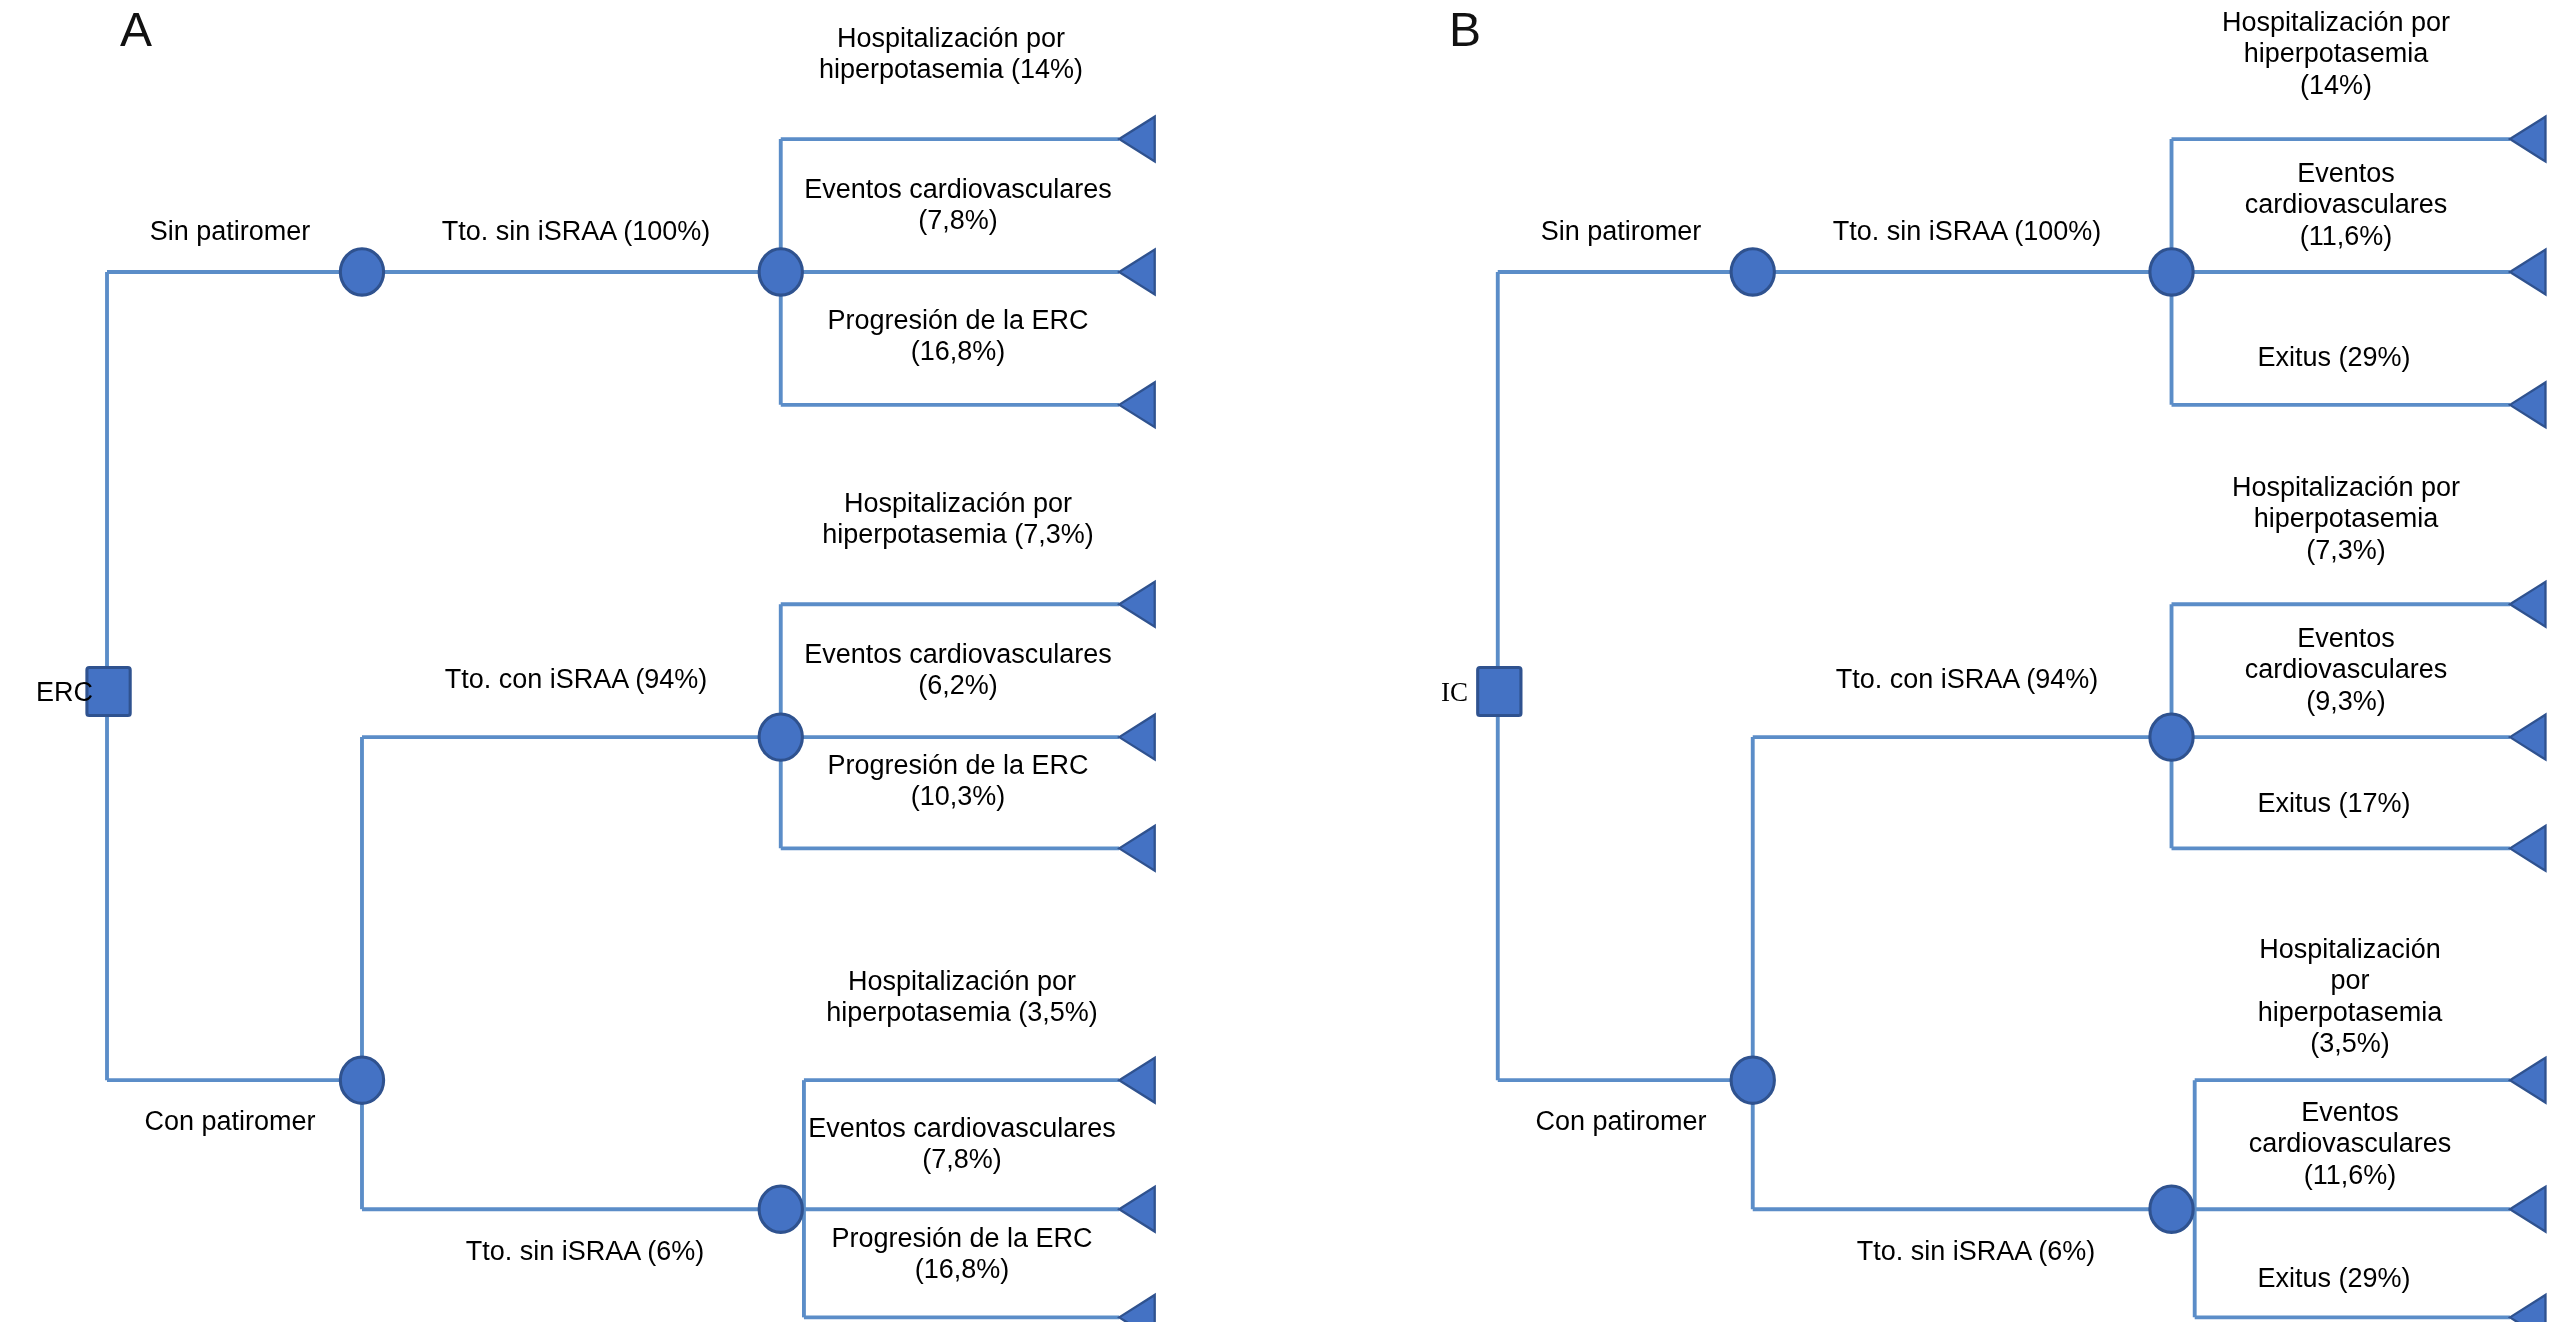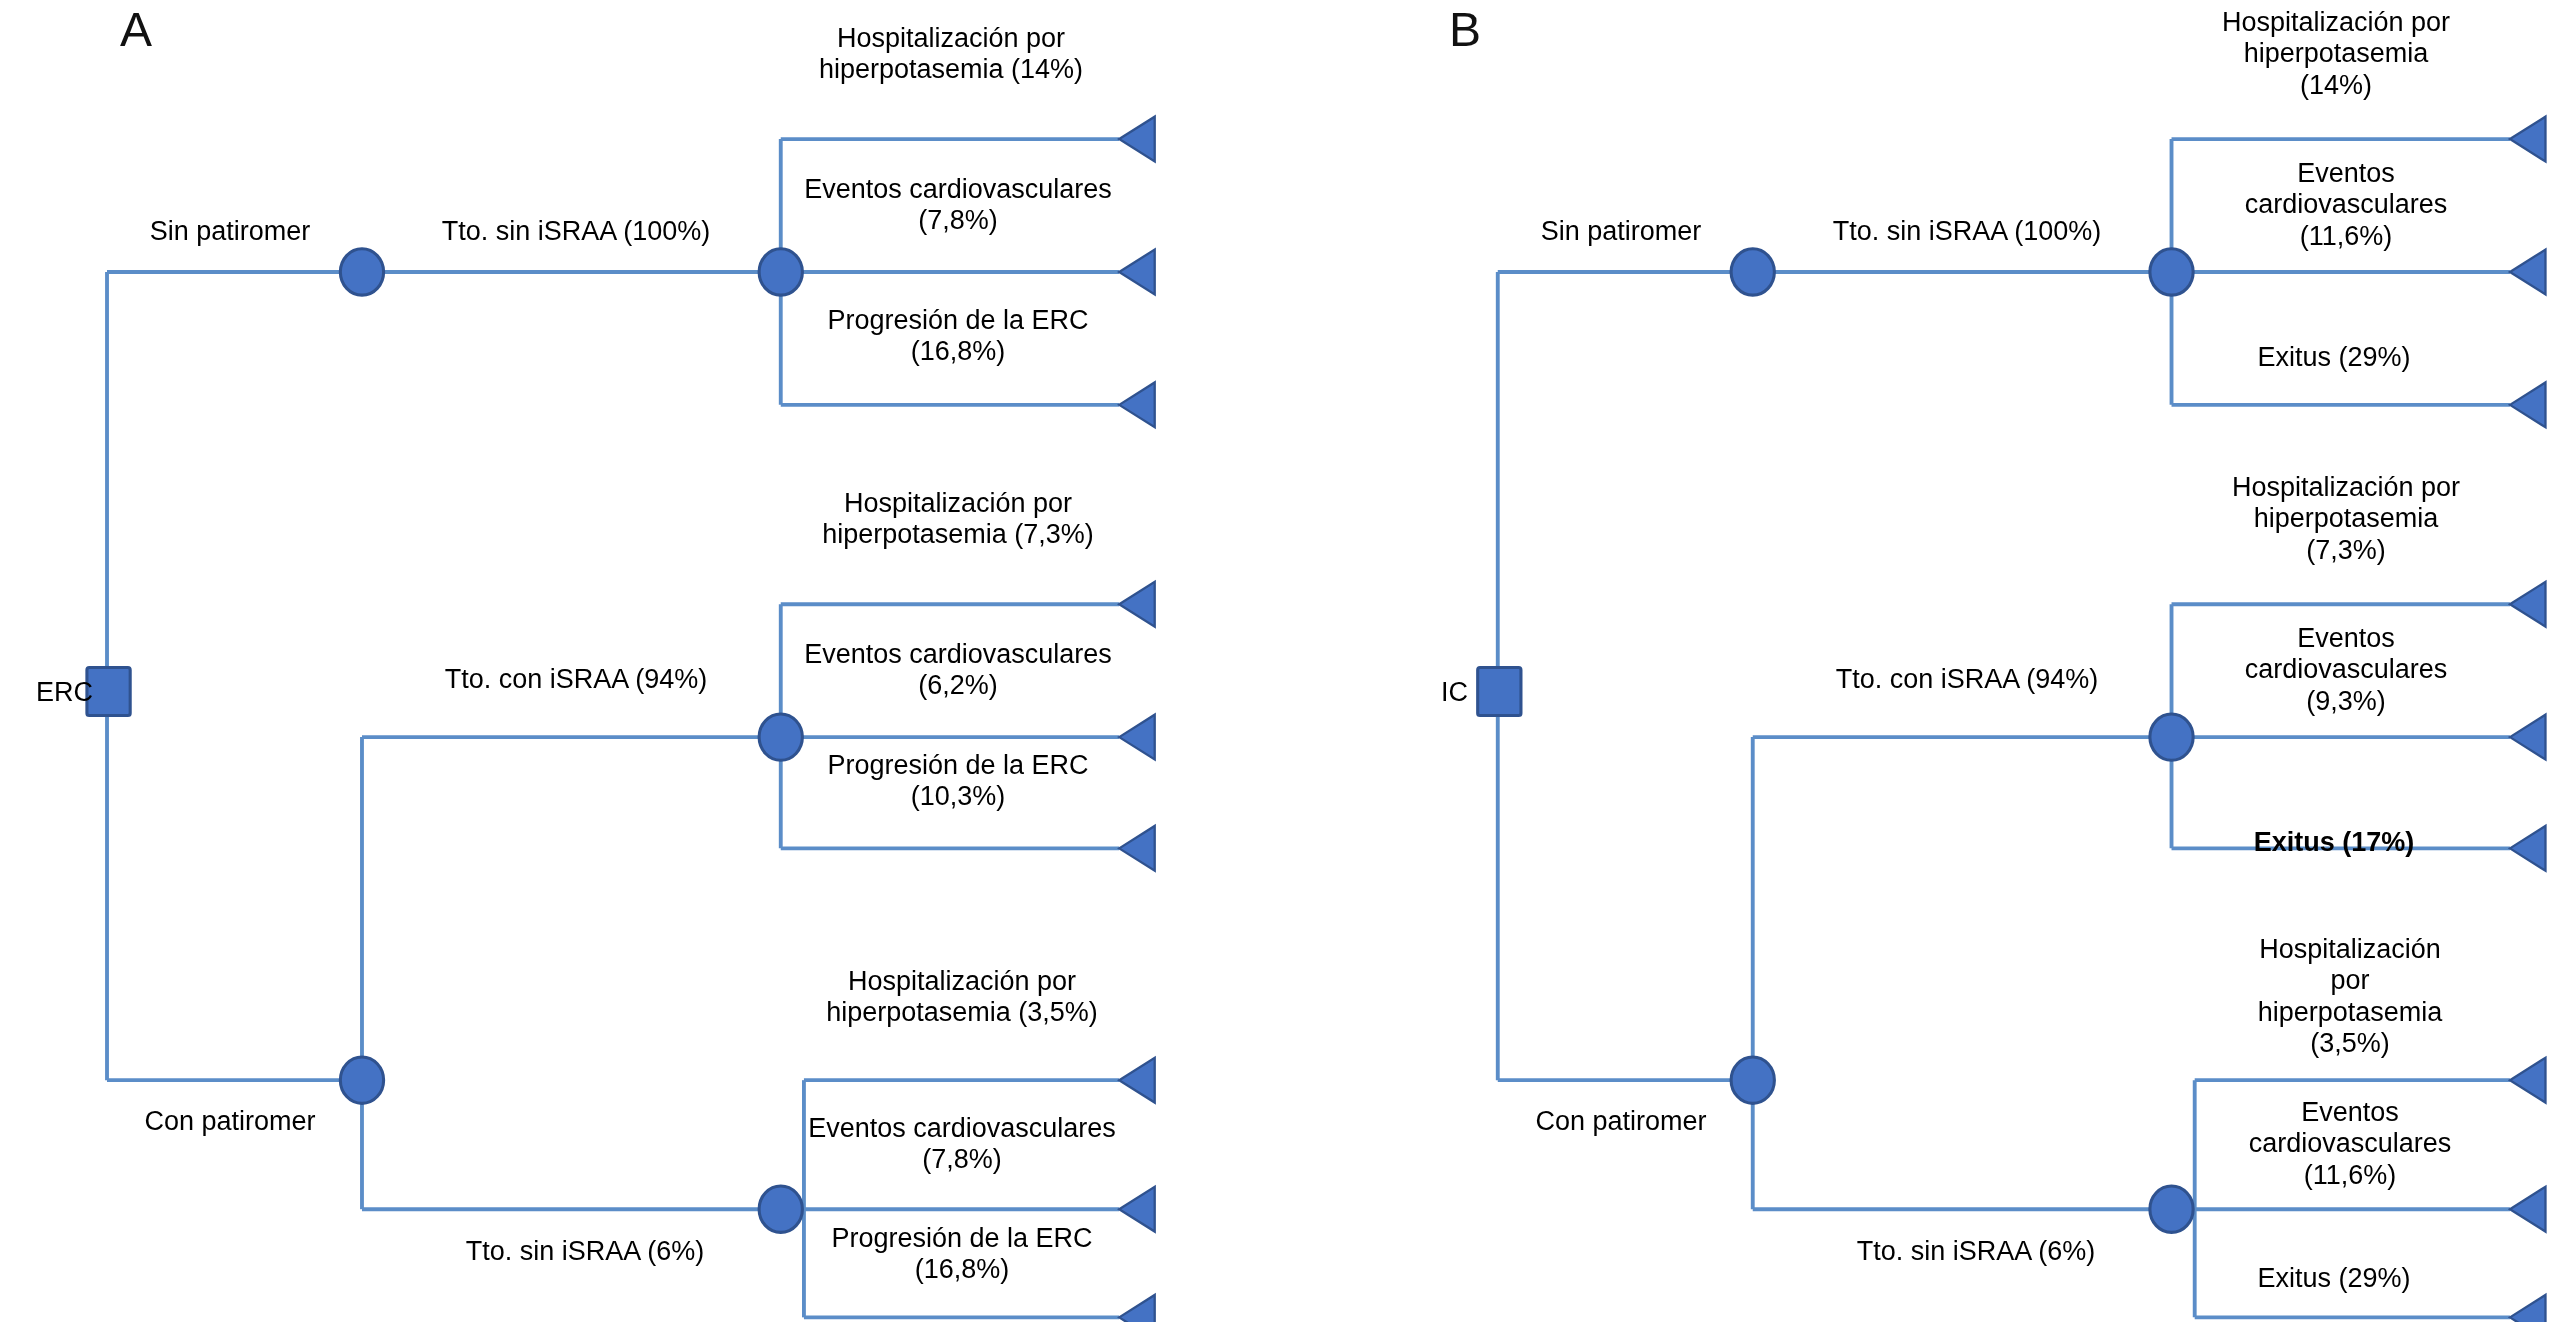--- a/index.html
+++ b/index.html
@@ -179,38 +179,38 @@
 
   <div class="lbl" style="left:962px;top:997px;">Hospitalización por
 hiperpotasemia (3,5%)</div>
   <div class="lbl" style="left:962px;top:1144px;">Eventos cardiovasculares
 (7,8%)</div>
   <div class="lbl" style="left:962px;top:1254px;">Progresión de la ERC
 (16,8%)</div>
 
   <div class="panel-letter" style="left:1449px;top:6.2px;">B</div>
 
-  <div class="root-lbl" style="left:1468px;top:692px;">IC</div>
+  <div class="root-lbl" style="left:1468px;top:692px;font-family:Liberation Serif, serif;">IC</div>
 
   <div class="lbl" style="left:1621px;top:232px;">Sin patiromer</div>
   <div class="lbl" style="left:1967px;top:232px;">Tto. sin iSRAA (100%)</div>
 
   <div class="lbl" style="left:2336px;top:54px;">Hospitalización por
 hiperpotasemia (14%)</div>
   <div class="lbl" style="left:2346px;top:205px;">Eventos cardiovasculares
 (11,6%)</div>
   <div class="lbl" style="left:2334px;top:358px;">Exitus (29%)</div>
 
   <div class="lbl" style="left:1967px;top:680px;">Tto. con iSRAA (94%)</div>
 
   <div class="lbl" style="left:2346px;top:519px;">Hospitalización por
 hiperpotasemia (7,3%)</div>
   <div class="lbl" style="left:2346px;top:670px;">Eventos cardiovasculares
 (9,3%)</div>
-  <div class="lbl" style="left:2334px;top:843px;font-weight:bold;">Exitus (17%)</div>
+  <div class="lbl" style="left:2334px;top:804px;">Exitus (17%)</div>
 
   <div class="lbl" style="left:1621px;top:1122px;">Con patiromer</div>
   <div class="lbl" style="left:1976px;top:1252px;">Tto. sin iSRAA (6%)</div>
 
   <div class="lbl" style="left:2350px;top:997px;">Hospitalización por
 hiperpotasemia (3,5%)</div>
   <div class="lbl" style="left:2350px;top:1144px;">Eventos cardiovasculares
 (11,6%)</div>
   <div class="lbl" style="left:2334px;top:1279px;">Exitus (29%)</div>
 

